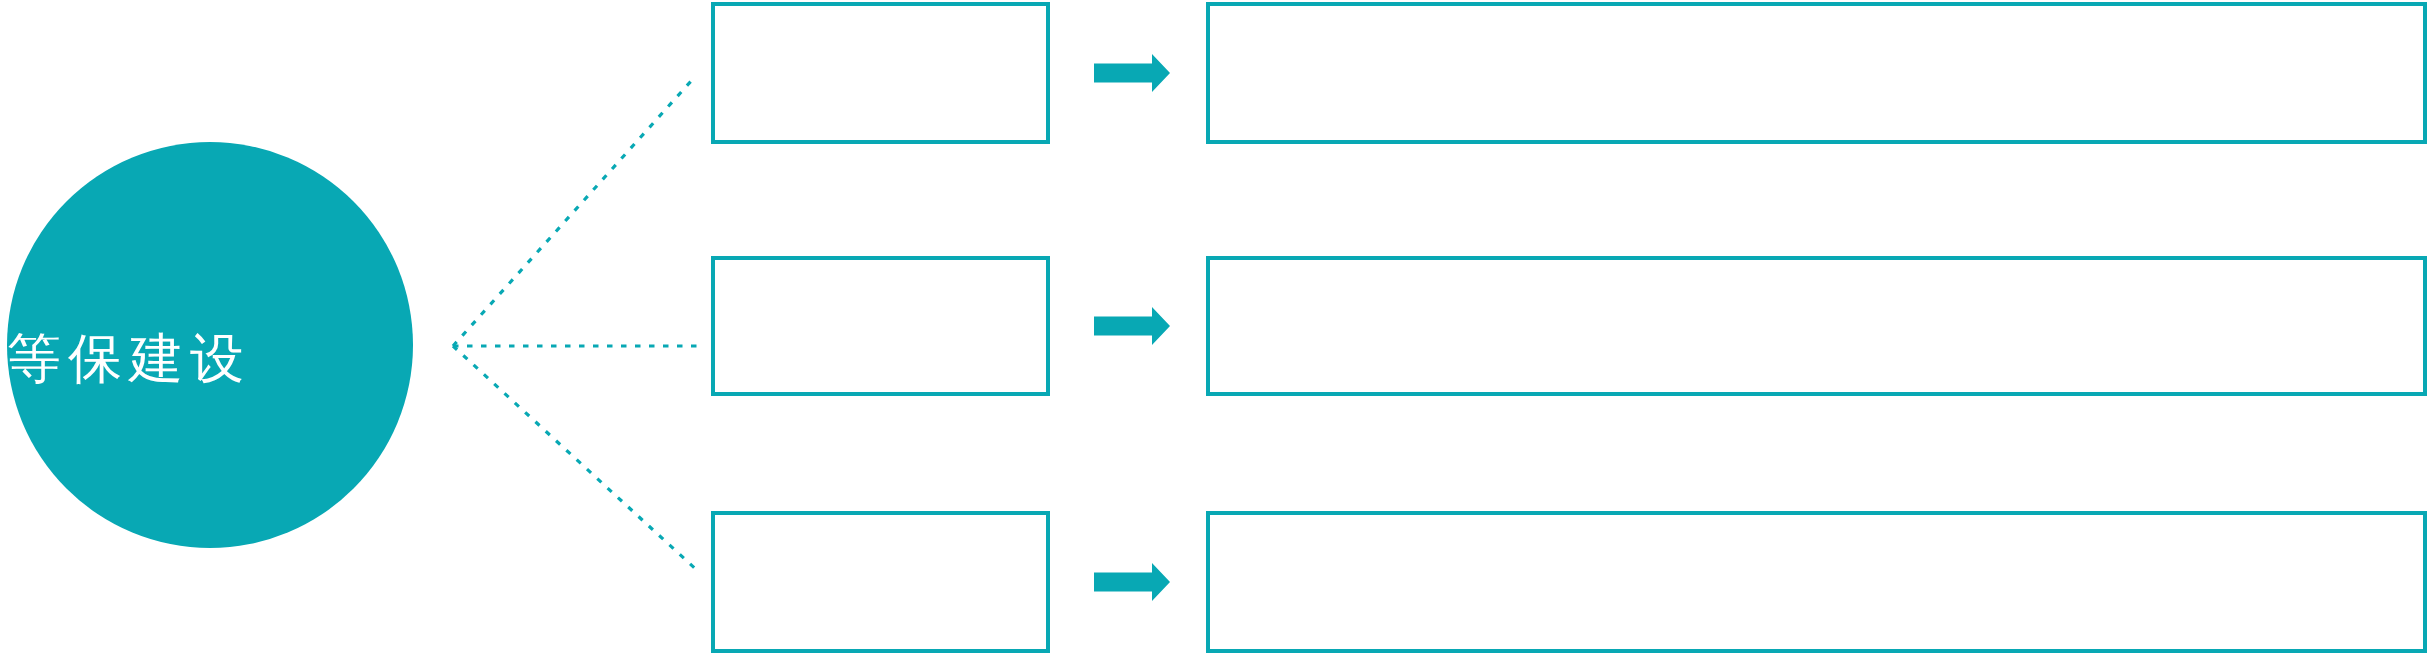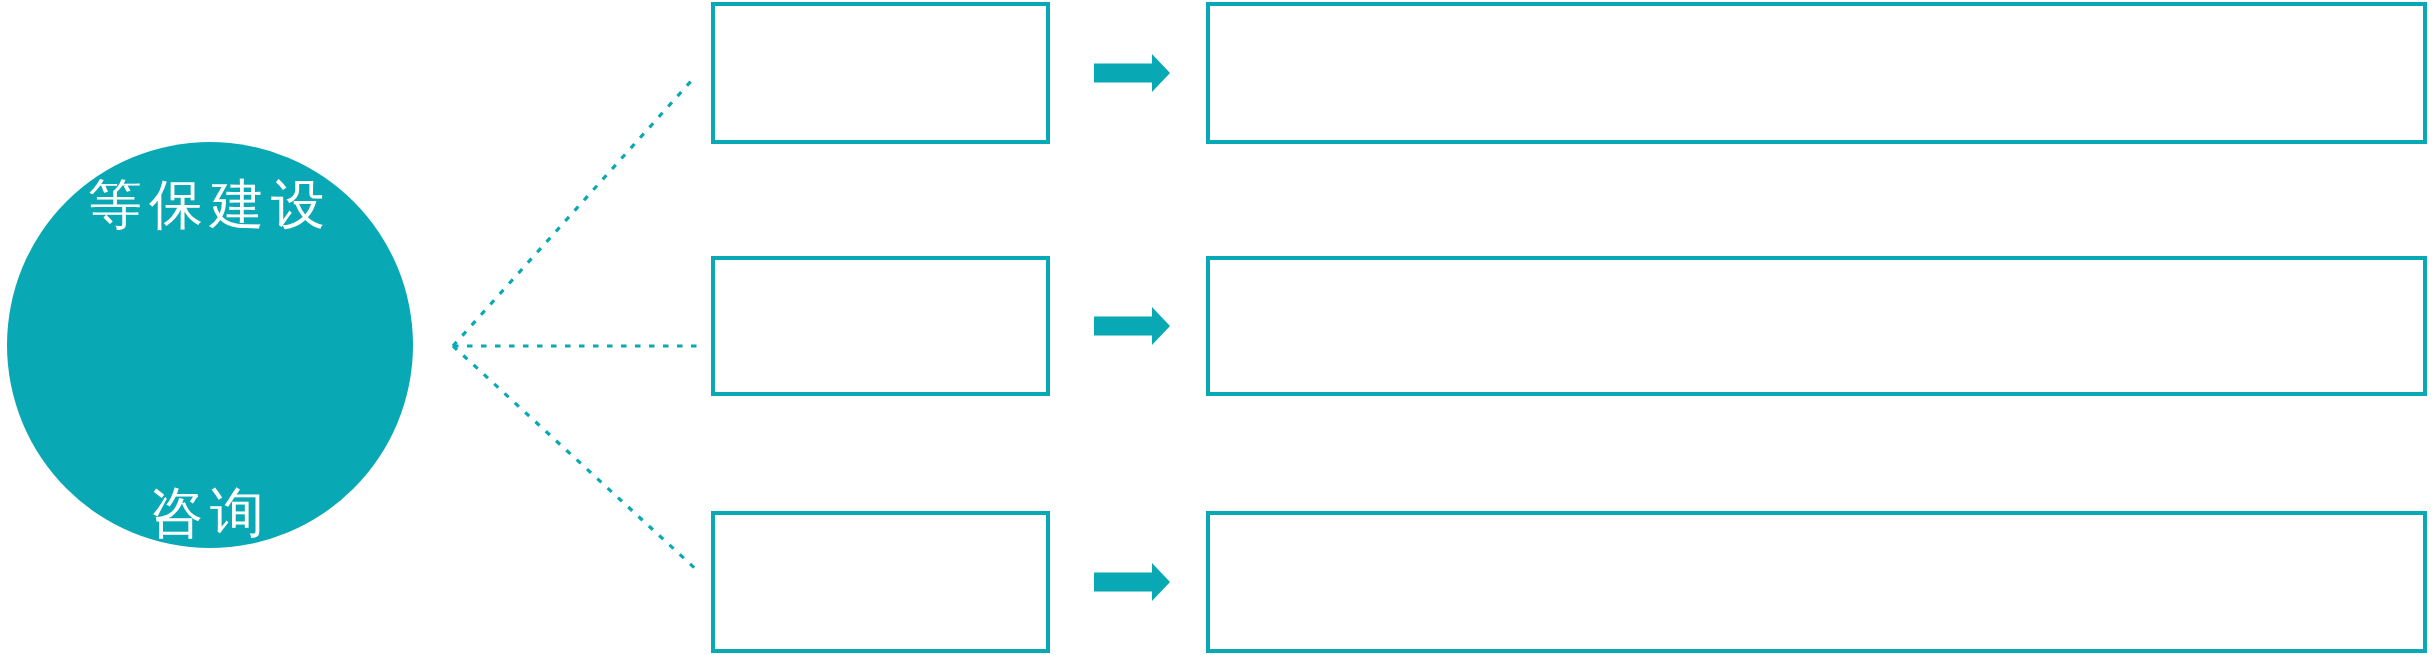--- a/index.html
+++ b/index.html
@@ -32,23 +32,23 @@
   }
   .topic-circle {
     position: absolute;
     left: 7px;
     top: 142px;
     width: 406px;
     height: 406px;
     border-radius: 50%;
     background: var(--accent);
     display: flex;
-    flex-direction: column;
+    flex-direction: row;
     align-items: center;
-    justify-content: space-between;
+    justify-content: flex-start;
     padding-top: 26px;
   }
   .topic-circle .line {
     color: var(--circle_text);
     font-size: 54px;
     line-height: 72px;
     font-weight: 200;
     letter-spacing: 7px;
     text-align: center;
     white-space: nowrap;
@@ -106,21 +106,20 @@
 <div class="stage">
 
   <svg class="connectors" viewBox="0 0 2434 655" xmlns="http://www.w3.org/2000/svg">
     <line x1="453" y1="346" x2="692" y2="80"></line>
     <line x1="453" y1="346" x2="701" y2="346"></line>
     <line x1="453" y1="346" x2="700" y2="573"></line>
   </svg>
 
   <div class="topic-circle">
     <div class="line">等保建设</div>
-    <div class="line">咨询</div>
   </div>
 
   <div class="row row-1">
     <div class="small-box"></div>
     <svg class="arrow" viewBox="0 0 76 38" xmlns="http://www.w3.org/2000/svg">
       <polygon points="0,9.5 58,9.5 58,0 76,19 58,38 58,28.5 0,28.5"></polygon>
     </svg>
     <div class="big-box"></div>
   </div>
 

